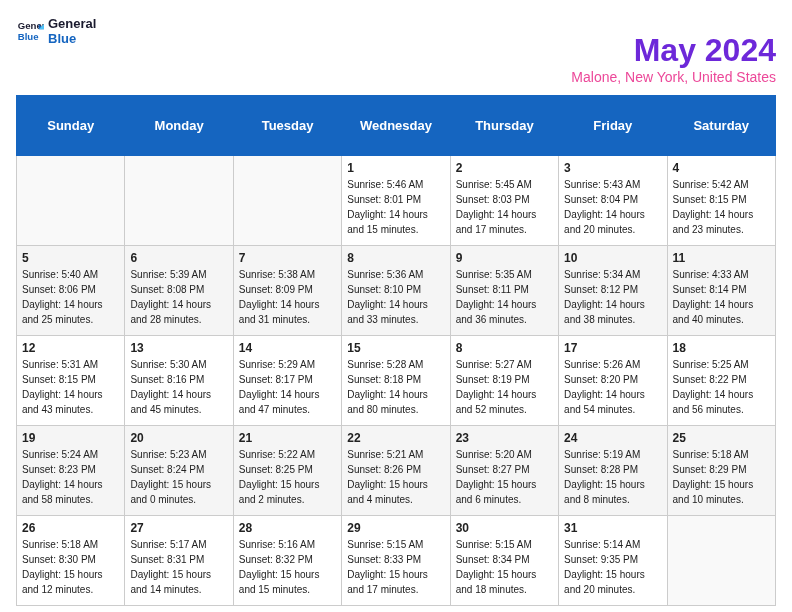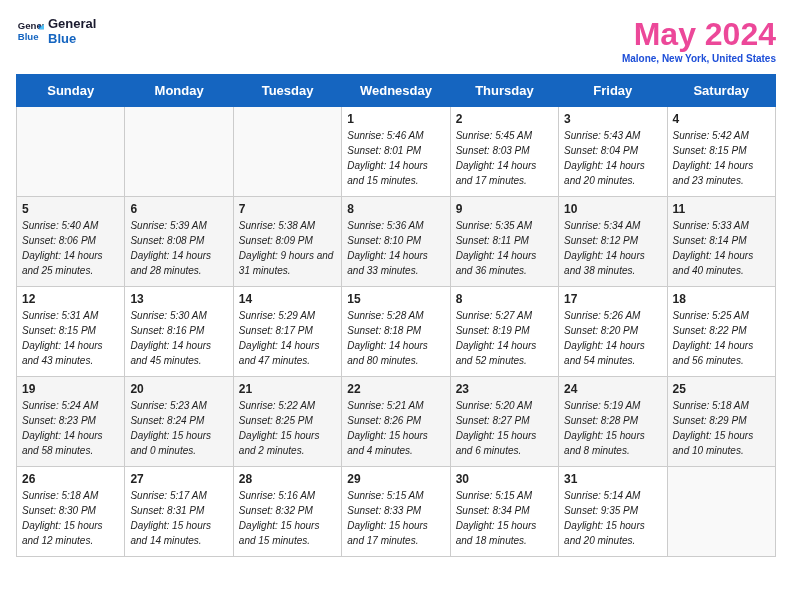--- a/index.html
+++ b/index.html
@@ -24,39 +24,39 @@
     .logo-icon {
       width: 28px;
       height: 28px;
     }
     .title-block {
       text-align: right;
     }
     .main-title {
       font-size: 32px;
       font-weight: bold;
+      color: #6d28d9;
+      margin-top: 16px;
+    }
+    .subtitle {
+      font-size: 14px;
       color: #ec4899;
-    }
-    .subtitle {
-      font-size: 10px;
-      color: #1d4ed8;
-      font-weight: bold;
     }
     .calendar {
       width: 100%;
       border-collapse: collapse;
       table-layout: fixed;
     }
     .calendar thead tr th {
       background: #1565c0;
       color: #fff;
       text-align: center;
       font-size: 13px;
       font-weight: bold;
-      padding: 8px 4px;
+      padding: 22px 4px;
       border: 1px solid #1565c0;
     }
     .calendar tbody tr td {
       border: 1px solid #ccc;
       vertical-align: top;
       padding: 5px 5px;
       font-size: 10px;
       color: #222;
       height: 90px;
       background: #fff;
@@ -65,21 +65,20 @@
       background: #f5f5f5;
     }
     .day-number {
       font-weight: bold;
       font-size: 12px;
       margin-bottom: 2px;
       display: block;
     }
     .day-info {
       line-height: 1.5;
-      font-style: italic;
     }
     .empty-cell {
       background: #f9f9f9 !important;
     }
   </style>
 </head>
 <body>
 
 <div class="header">
   <div class="logo">
@@ -138,37 +137,37 @@
         <td>
           <span class="day-number">5</span>
           <div class="day-info"><span>Sunrise: 5:40 AM</span><br><span>Sunset: 8:06 PM</span><br><span>Daylight: 14 hours and 25 minutes.</span></div>
         </td>
         <td>
           <span class="day-number">6</span>
           <div class="day-info"><span>Sunrise: 5:39 AM</span><br><span>Sunset: 8:08 PM</span><br><span>Daylight: 14 hours and 28 minutes.</span></div>
         </td>
         <td>
           <span class="day-number">7</span>
-          <div class="day-info"><span>Sunrise: 5:38 AM</span><br><span>Sunset: 8:09 PM</span><br><span>Daylight: 9 hours and 31 minutes.</span></div>
+          <div class="day-info"><span>Sunrise: 5:38 AM</span><br><span>Sunset: 8:09 PM</span><br><span>Daylight: 14 hours and 31 minutes.</span></div>
         </td>
         <td>
           <span class="day-number">8</span>
           <div class="day-info"><span>Sunrise: 5:36 AM</span><br><span>Sunset: 8:10 PM</span><br><span>Daylight: 14 hours and 33 minutes.</span></div>
         </td>
         <td>
           <span class="day-number">9</span>
           <div class="day-info"><span>Sunrise: 5:35 AM</span><br><span>Sunset: 8:11 PM</span><br><span>Daylight: 14 hours and 36 minutes.</span></div>
         </td>
         <td>
           <span class="day-number">10</span>
           <div class="day-info"><span>Sunrise: 5:34 AM</span><br><span>Sunset: 8:12 PM</span><br><span>Daylight: 14 hours and 38 minutes.</span></div>
         </td>
         <td>
           <span class="day-number">11</span>
-          <div class="day-info"><span>Sunrise: 5:33 AM</span><br><span>Sunset: 8:14 PM</span><br><span>Daylight: 14 hours and 40 minutes.</span></div>
+          <div class="day-info"><span>Sunrise: 4:33 AM</span><br><span>Sunset: 8:14 PM</span><br><span>Daylight: 14 hours and 40 minutes.</span></div>
         </td>
       </tr>
       <tr>
         <td>
           <span class="day-number">12</span>
           <div class="day-info"><span>Sunrise: 5:31 AM</span><br><span>Sunset: 8:15 PM</span><br><span>Daylight: 14 hours and 43 minutes.</span></div>
         </td>
         <td>
           <span class="day-number">13</span>
           <div class="day-info"><span>Sunrise: 5:30 AM</span><br><span>Sunset: 8:16 PM</span><br><span>Daylight: 14 hours and 45 minutes.</span></div>

